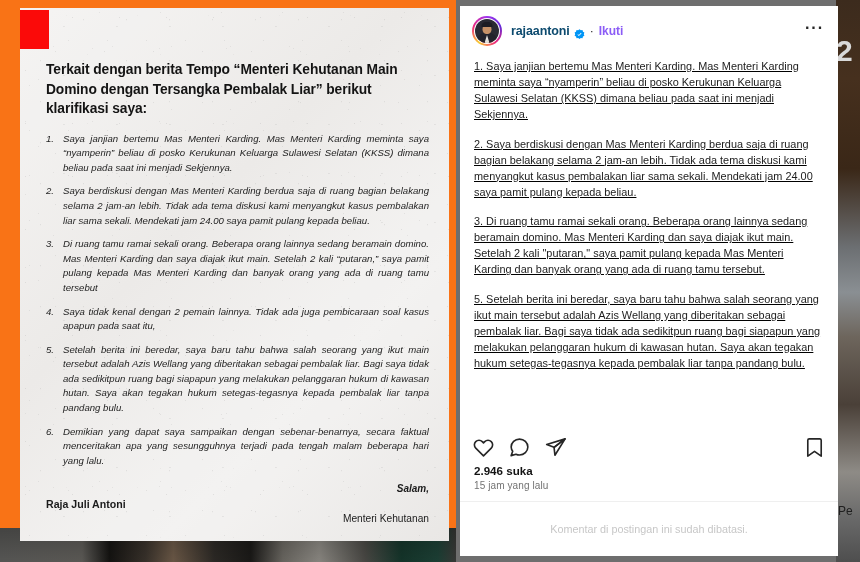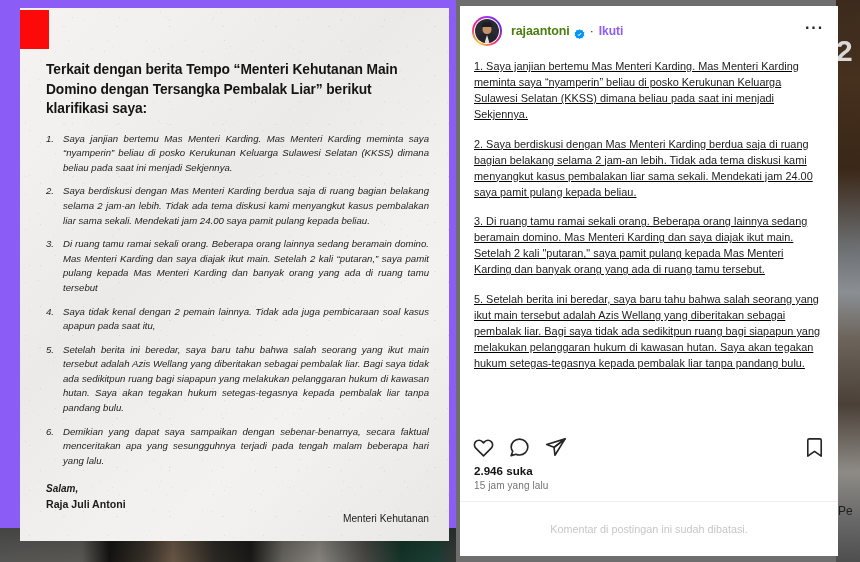--- a/index.html
+++ b/index.html
@@ -7,21 +7,21 @@
     width:860px;height:562px;overflow:hidden;
     background:#000;
     font-family:"Liberation Sans", sans-serif;
     -webkit-font-smoothing:antialiased;
   }
   #root{position:relative;width:860px;height:562px;overflow:hidden;background:#4d4d4d;}
 
   
   .media-pane{
     position:absolute;left:0;top:0;width:456px;height:562px;
-    background:#8b5cf6;overflow:hidden;
+    background:#f97316;overflow:hidden;
   }
   
   .slide-behind{
     position:absolute;left:0;bottom:0;width:456px;height:34px;
     background:linear-gradient(90deg,#5a5a58 0%,#5e5c58 18%,#151412 24%,#3a332c 32%,#6d5a48 38%,#2d2a26 47%,#1b1a18 55%,#6b6862 62%,#8d8a84 70%,#4b4a46 80%,#15362b 88%,#1d4136 96%,#3a3a38 100%);
   }
   .slide-behind:after{
     content:"";position:absolute;left:0;top:0;right:0;bottom:0;
     background:linear-gradient(180deg,rgba(0,0,0,.25),rgba(0,0,0,.05));
   }
@@ -72,21 +72,21 @@
     position:relative;padding-left:17px;margin-bottom:9px;
     font-size:9.6px;line-height:1.52;text-align:justify;color:#232323;
     letter-spacing:.01px;
     font-style:italic;
   }
   ol.doc-list > li:before{
     content:counter(dl) ".";position:absolute;left:0;top:0;
     font-size:9.6px;line-height:1.52;color:#232323;
   }
   .sign-block{margin-top:14px;font-size:10px;line-height:1.45;color:#1b1b1b;}
-  .sign-salam{font-style:italic;font-weight:600;}
+  .sign-salam{font-style:italic;font-weight:600;text-align:right;}
   .sign-name{font-weight:800;font-size:10.6px;}
   .sign-title{font-weight:400;font-size:10.2px;text-align:right;}
 
   
   .ig-pane{
     position:absolute;left:456px;top:0;width:404px;height:562px;
     background:#6e6e6e;overflow:hidden;
   }
   
   .bg-sliver{
@@ -140,21 +140,21 @@
   }
   .avatar-photo .torso{
     position:absolute;left:50%;bottom:0;transform:translateX(-50%);
     width:20px;height:10px;border-radius:8px 8px 0 0;background:#23232c;
   }
   .avatar-photo .shirt{
     position:absolute;left:50%;bottom:0;transform:translateX(-50%);
     width:5px;height:8px;background:#e7e3de;clip-path:polygon(50% 0,100% 100%,0 100%);
   }
   .uname{
-    margin-left:9px;font-size:12.5px;font-weight:700;color:#4d7c0f;letter-spacing:-.1px;
+    margin-left:9px;font-size:12.5px;font-weight:700;color:#0c4a6e;letter-spacing:-.1px;
   }
   .verified{
     margin-left:4px;width:11px;height:11px;flex:0 0 auto;display:inline-block;
   }
   .dot-sep{margin:0 5px;color:#262626;font-size:12px;line-height:1;}
   .follow-link{font-size:12px;font-weight:600;color:#8b5cf6;cursor:pointer;}
   .more-btn{
     margin-left:auto;font-size:16px;font-weight:700;color:#262626;letter-spacing:1px;
     line-height:10px;cursor:pointer;padding:0 2px 6px 2px;
   }

